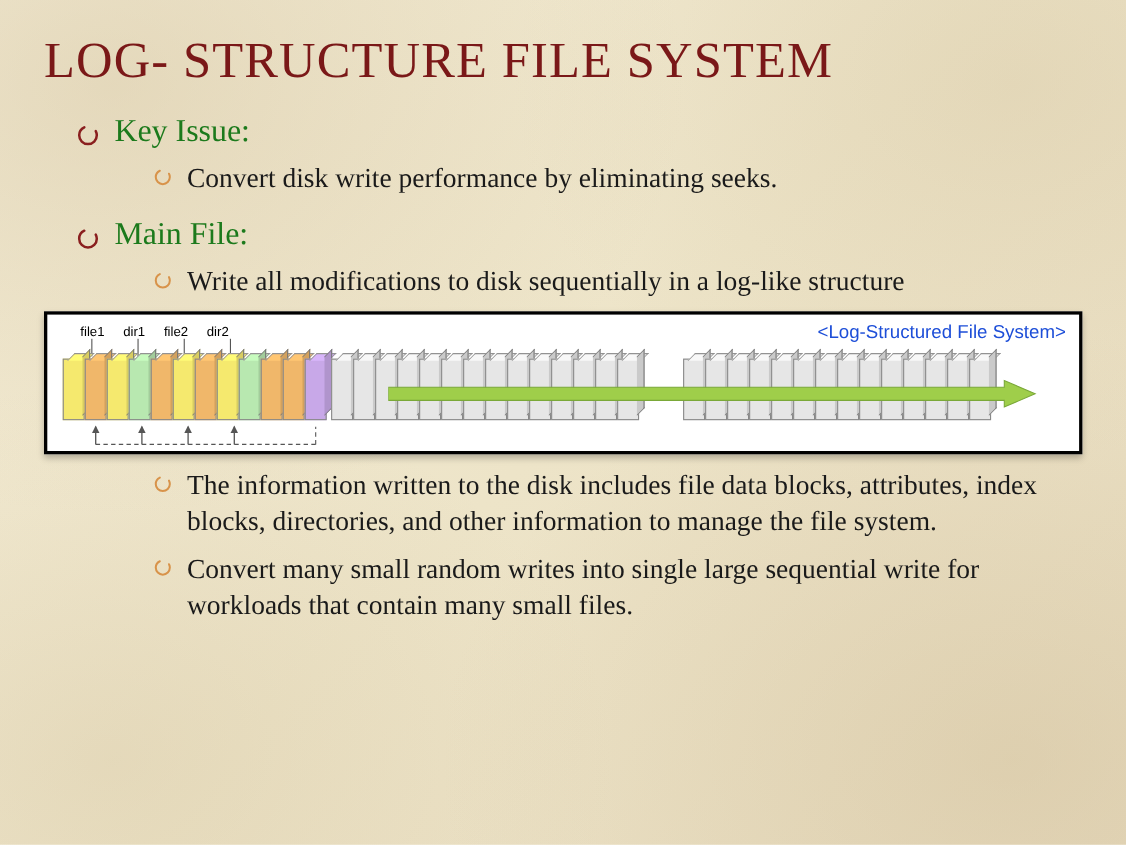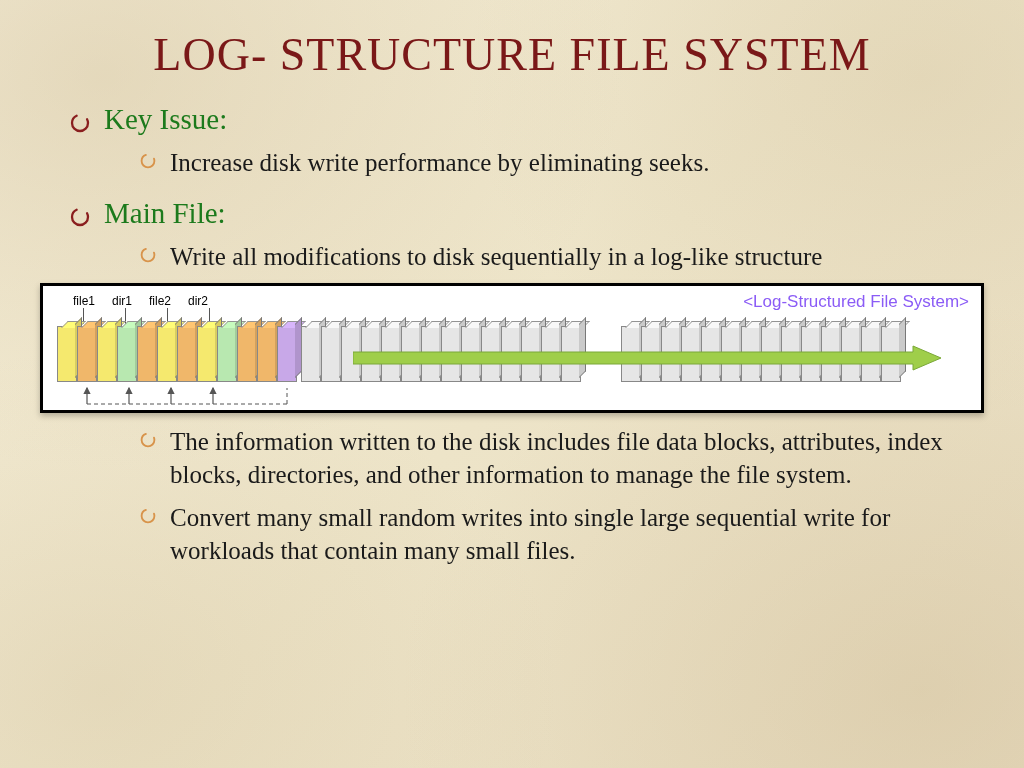--- a/index.html
+++ b/index.html
@@ -27,21 +27,20 @@
     padding: 28px 40px 20px 40px;
     height: 100%;
   }
   .title {
     color: #7a1818;
     font-size: 46px;
     font-weight: normal;
     letter-spacing: 1px;
     margin-bottom: 22px;
     font-family: 'Georgia', serif;
-    text-align: center;
   }
   .bullet-l1 {
     display: flex;
     align-items: center;
     margin: 6px 0 10px 30px;
   }
   .bullet-l2 {
     display: flex;
     align-items: flex-start;
     margin: 6px 0 10px 100px;
@@ -72,21 +71,21 @@
     height: 130px;
     position: relative;
     box-shadow: 0 3px 6px rgba(0,0,0,0.25);
   }
   .diag-title {
     position: absolute;
     top: 6px;
     right: 12px;
     font-family: Arial, sans-serif;
     font-size: 17px;
-    color: #8b5cf6;
+    color: #1d4ed8;
     text-align: center;
   }
   .diag-labels {
     position: absolute;
     top: 8px;
     left: 28px;
     font-family: Arial, sans-serif;
     font-size: 12px;
     color: #000;
     display: flex;
@@ -172,21 +171,21 @@
         </svg>
     </span>
     <span class="btxt-heading">Key Issue:</span>
   </div>
   <div class="bullet-l2">
     <span class="bmark bmark-l2">
       <svg viewBox="0 0 20 20">
           <circle cx="10" cy="10" r="8" fill="none" stroke="#d8934a" stroke-width="2.3" stroke-dasharray="40 12" stroke-dashoffset="6" stroke-linecap="round"></circle>
         </svg>
     </span>
-    <span class="btxt-body"> Increase disk write performance by eliminating seeks.</span>
+    <span class="btxt-body"> Convert disk write performance by eliminating seeks.</span>
   </div>
 
   <div class="bullet-l1" style="margin-top:18px;">
     <span class="bmark bmark-l1">
       <svg viewBox="0 0 20 20">
           <circle cx="10" cy="10" r="8" fill="none" stroke="#8a1f1f" stroke-width="2.3" stroke-dasharray="40 12" stroke-dashoffset="6" stroke-linecap="round"></circle>
         </svg>
     </span>
     <span class="btxt-heading">Main File:</span>
   </div>

